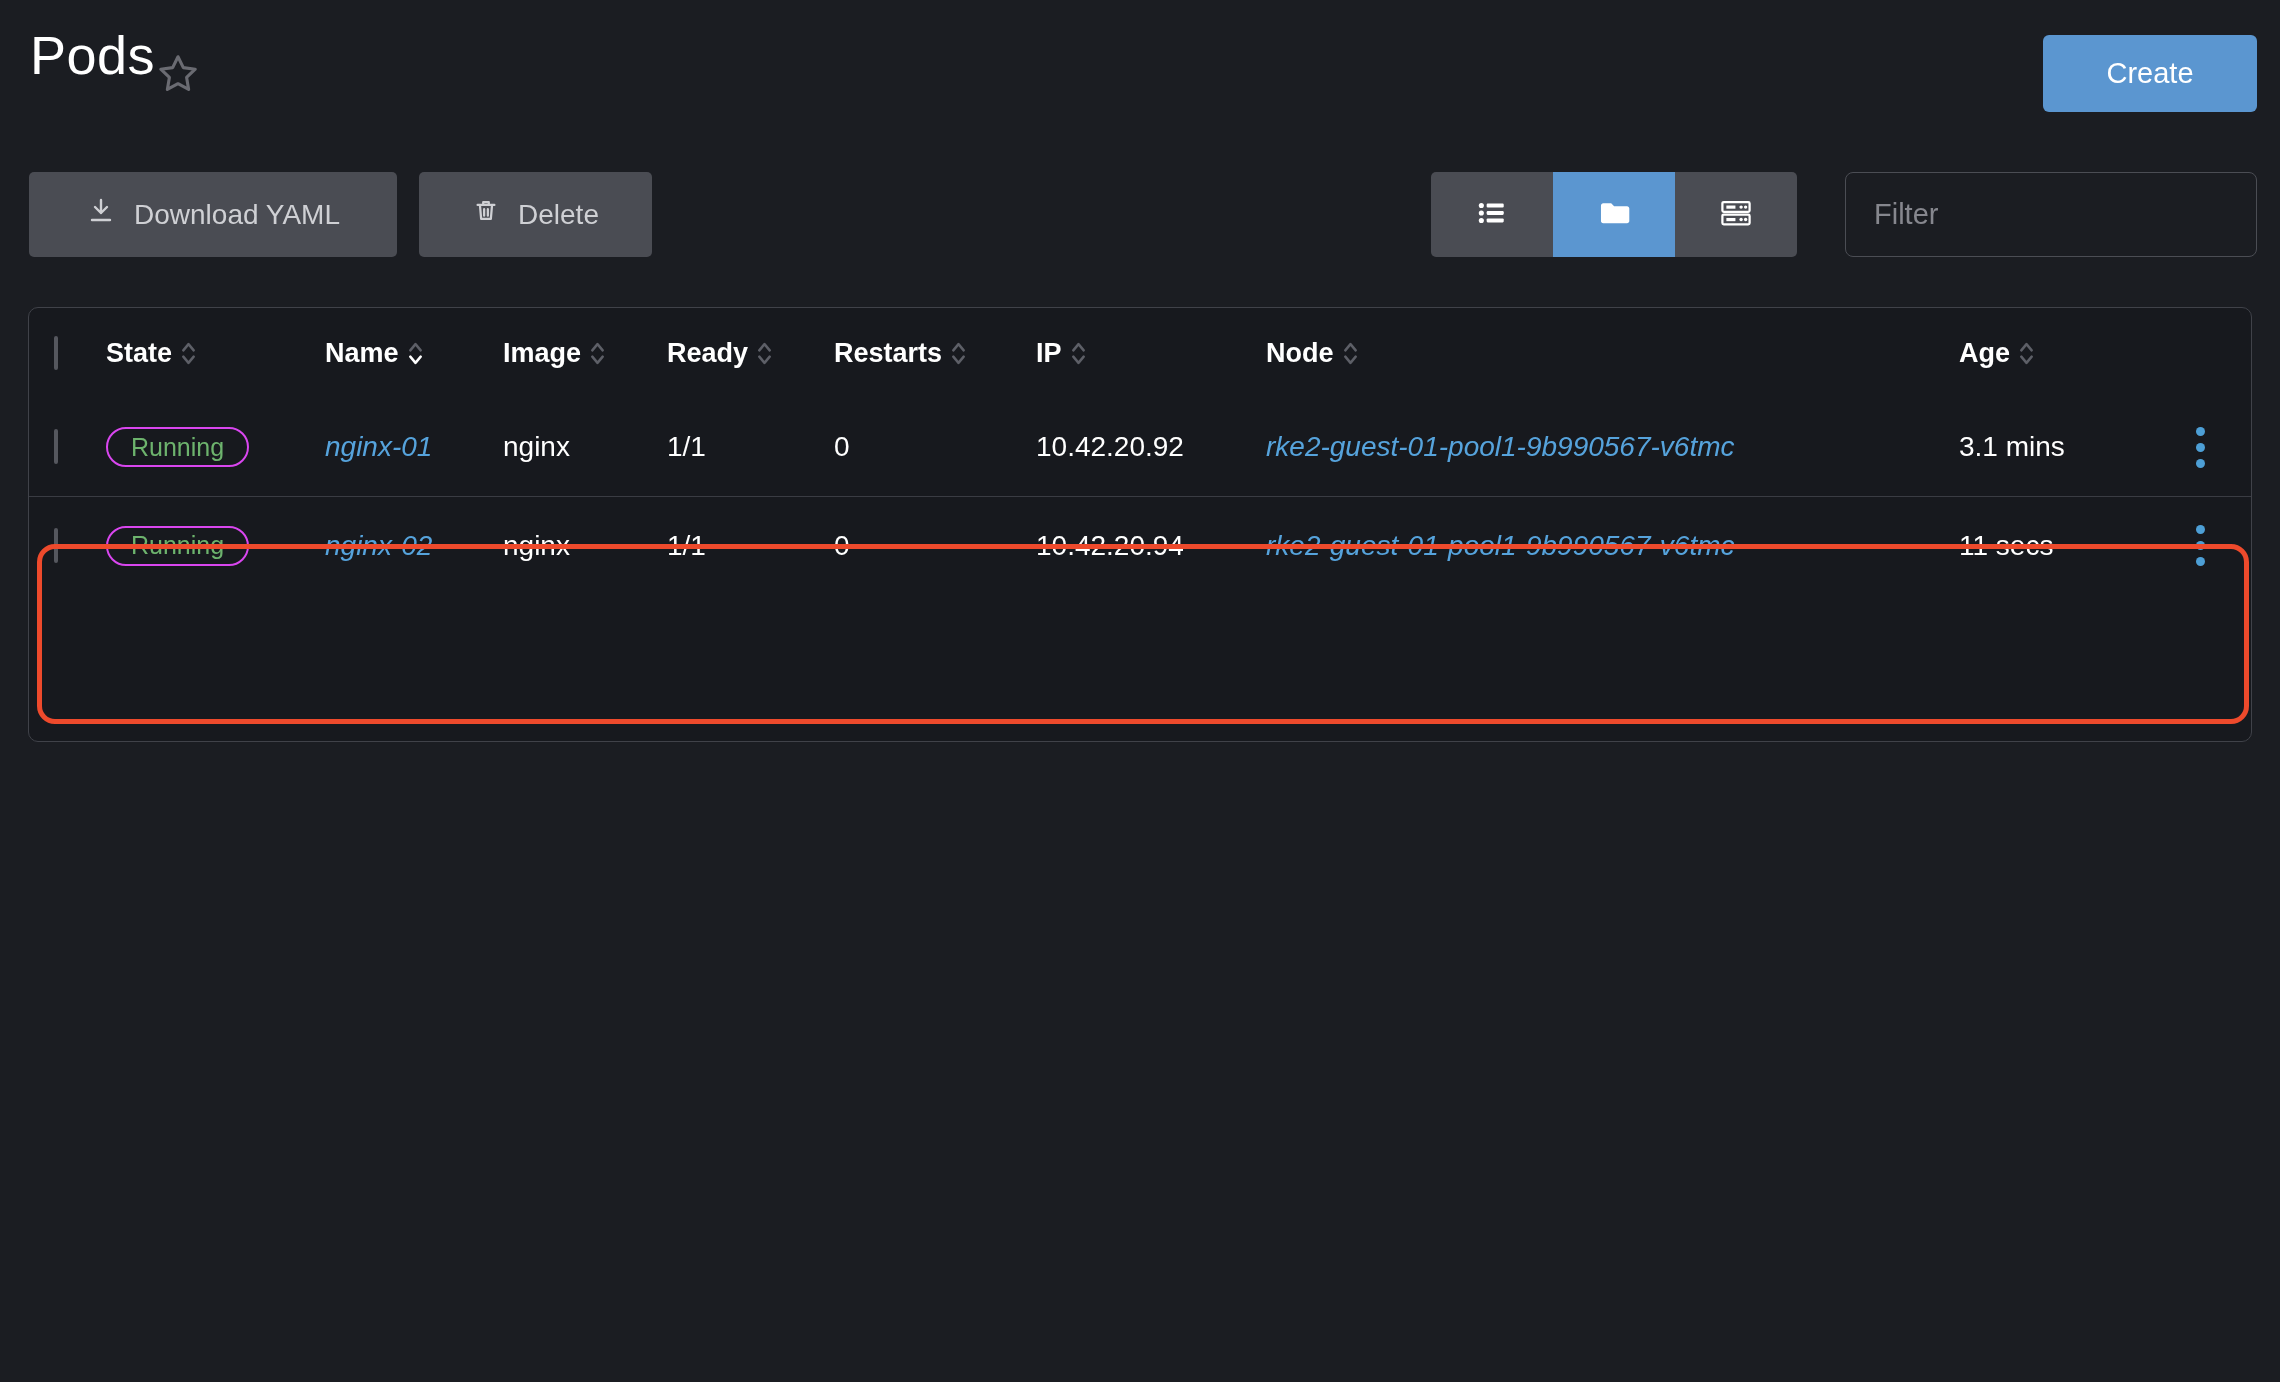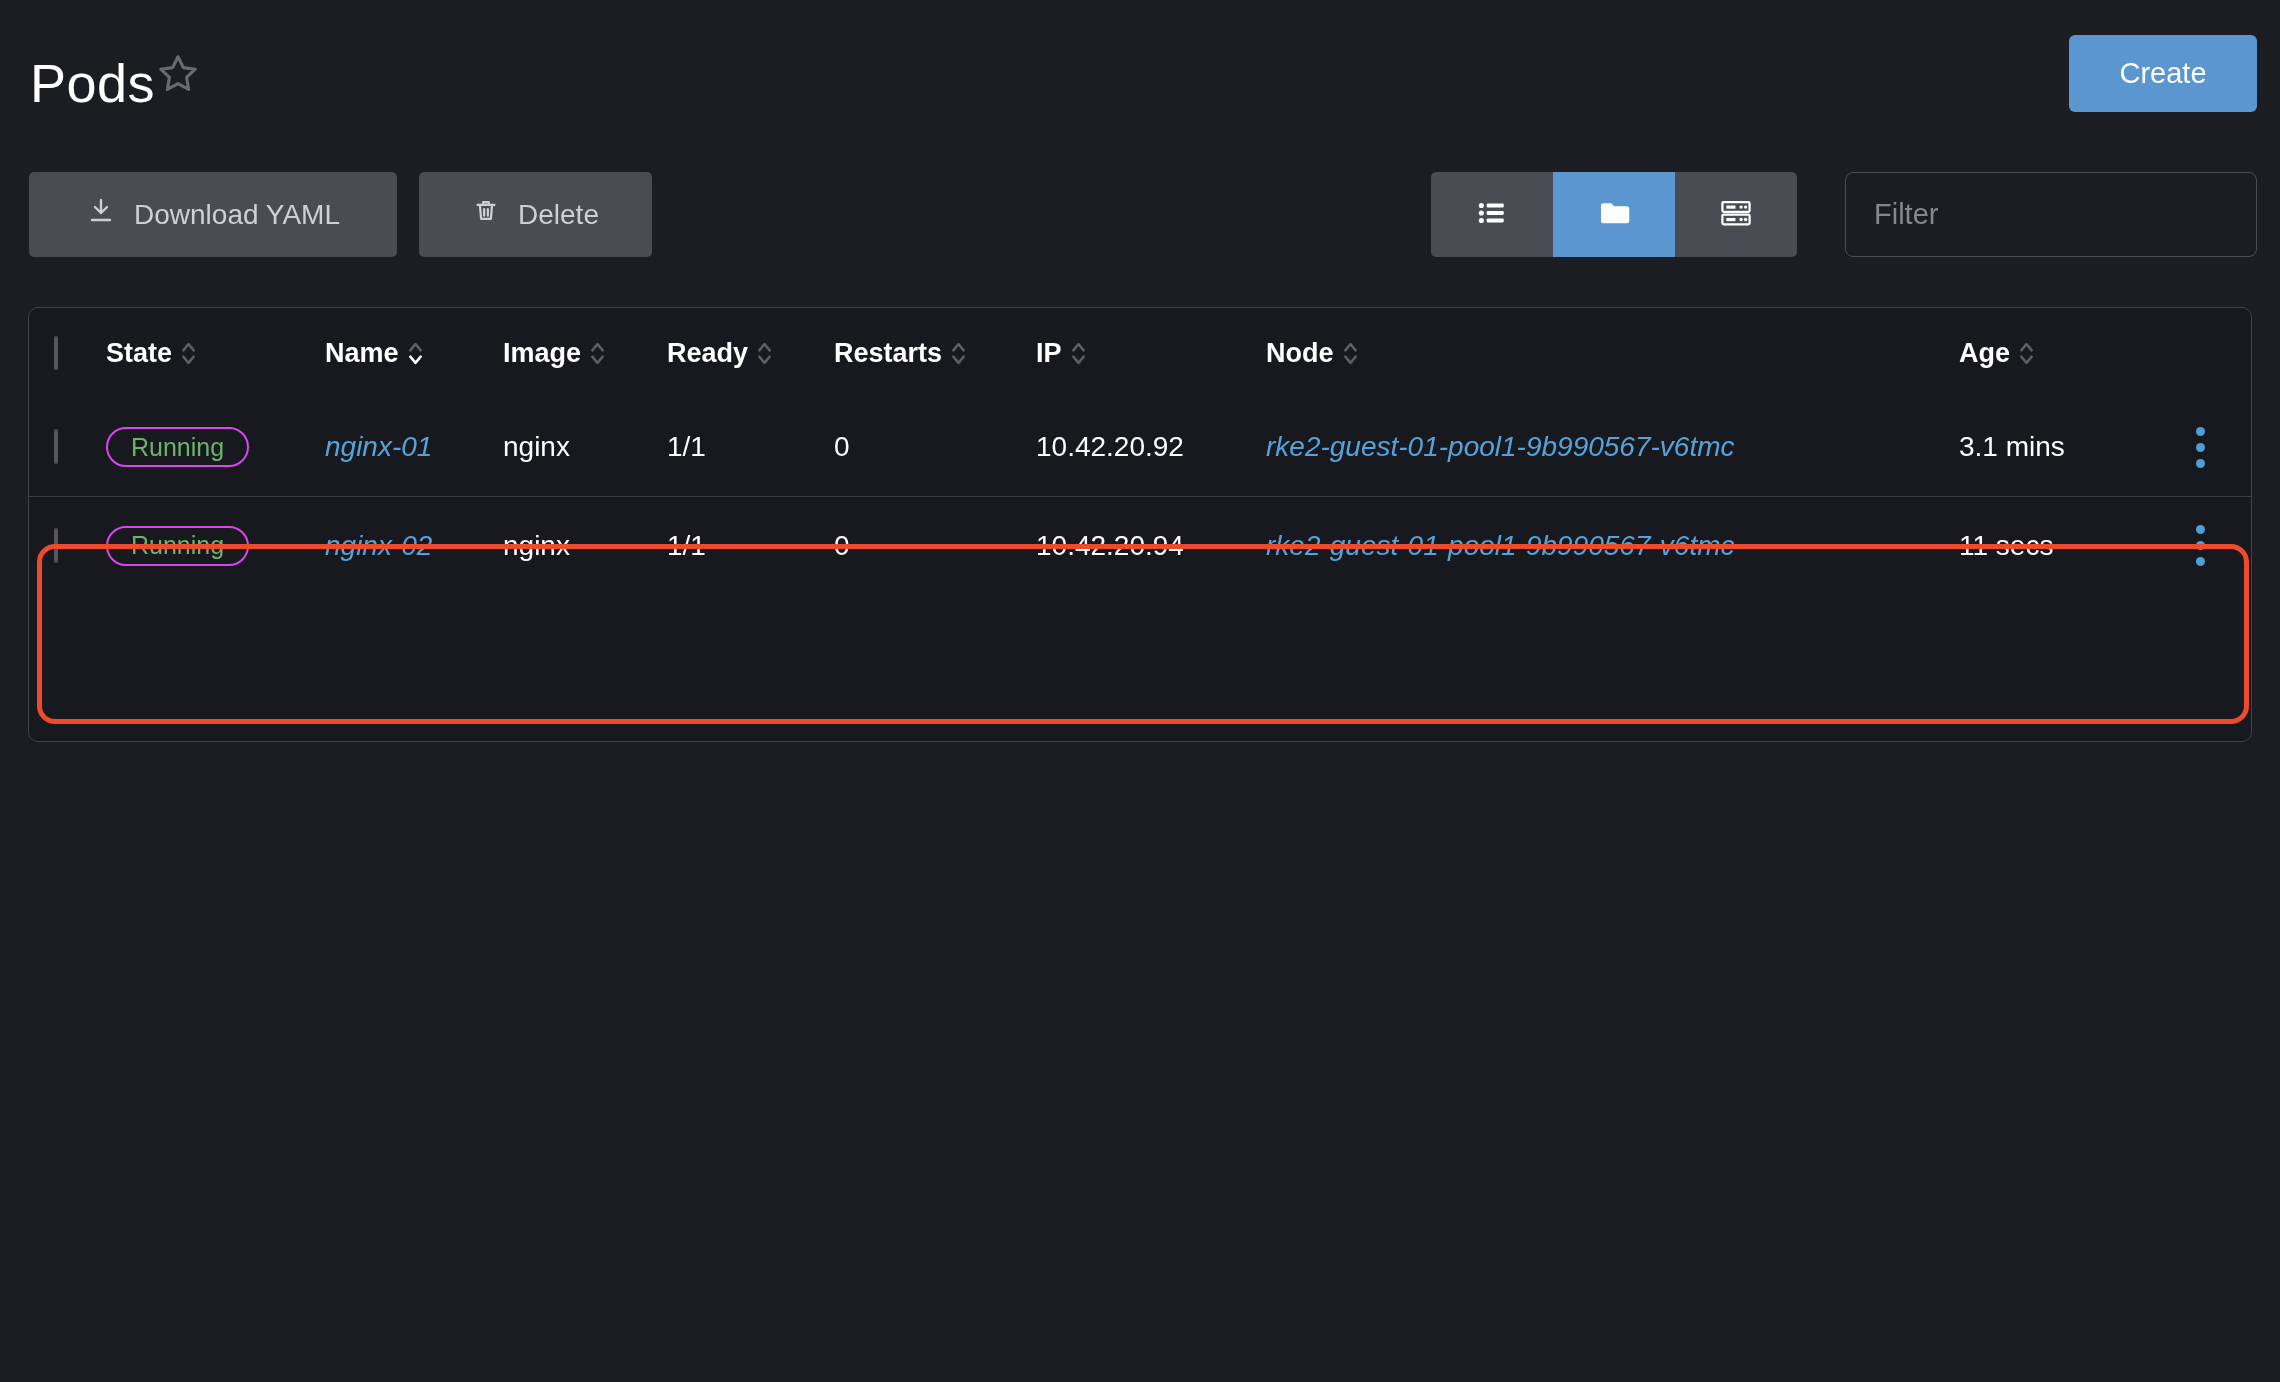--- a/index.html
+++ b/index.html
@@ -9,27 +9,27 @@
     font-family: "Liberation Sans", sans-serif;
     color: #ffffff;
     overflow: hidden;
     position: relative;
   }
   .page { position: relative; width: 2280px; height: 1382px; }
 
   
   .page-header { position: absolute; top: 0; left: 0; right: 0; height: 140px; }
   .page-title {
-    position: absolute; left: 30px; top: 52px;
+    position: absolute; left: 30px; top: 24px;
     font-size: 54px; font-weight: 500; color: #ffffff; letter-spacing: 0.5px;
   }
   .fav-star { position: absolute; left: 156px; top: 52px; width: 44px; height: 44px; cursor: pointer; }
   .btn-create {
     position: absolute; top: 35px; right: 23px;
-    width: 188px; height: 77px;
+    width: 214px; height: 77px;
     background: #5b96d0; border: none; border-radius: 6px;
     color: #ffffff; font-size: 29px; font-family: inherit;
     cursor: pointer;
   }
 
   
   .toolbar { position: absolute; top: 172px; left: 0; right: 0; height: 86px; }
   .btn-gray {
     position: absolute; top: 0; height: 85px;
     background: #4a4c53; border: none; border-radius: 5px;

